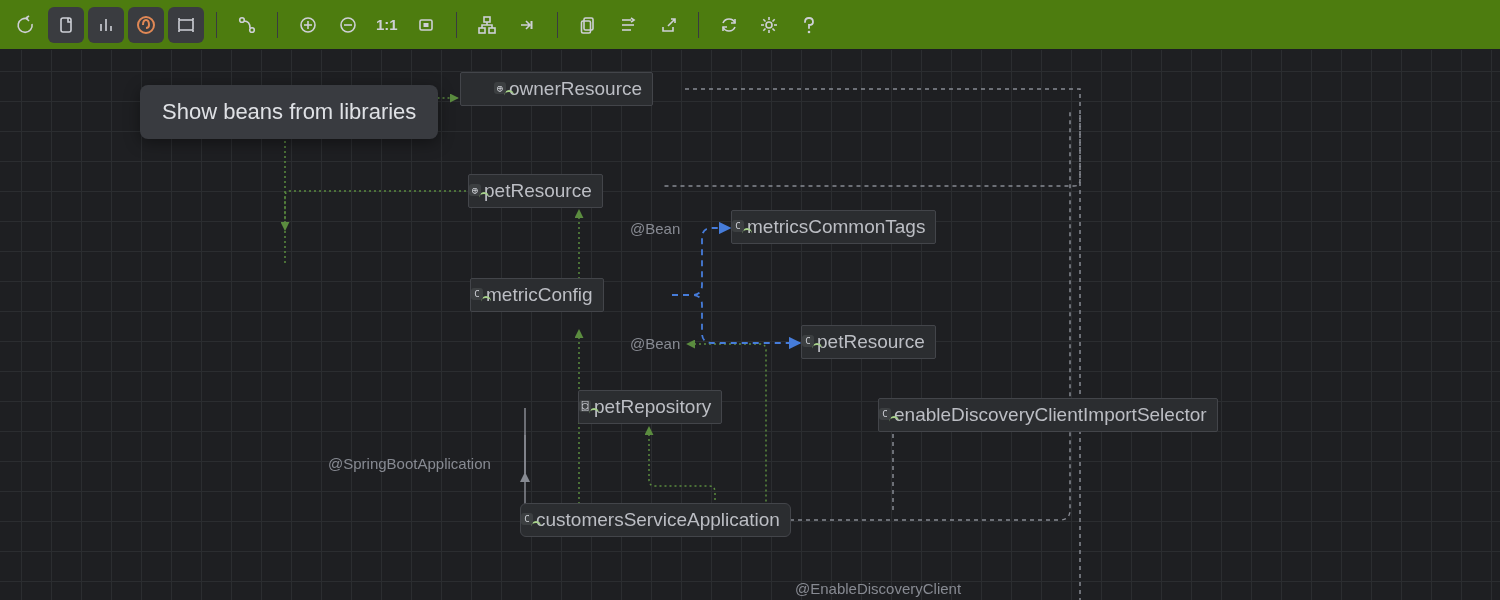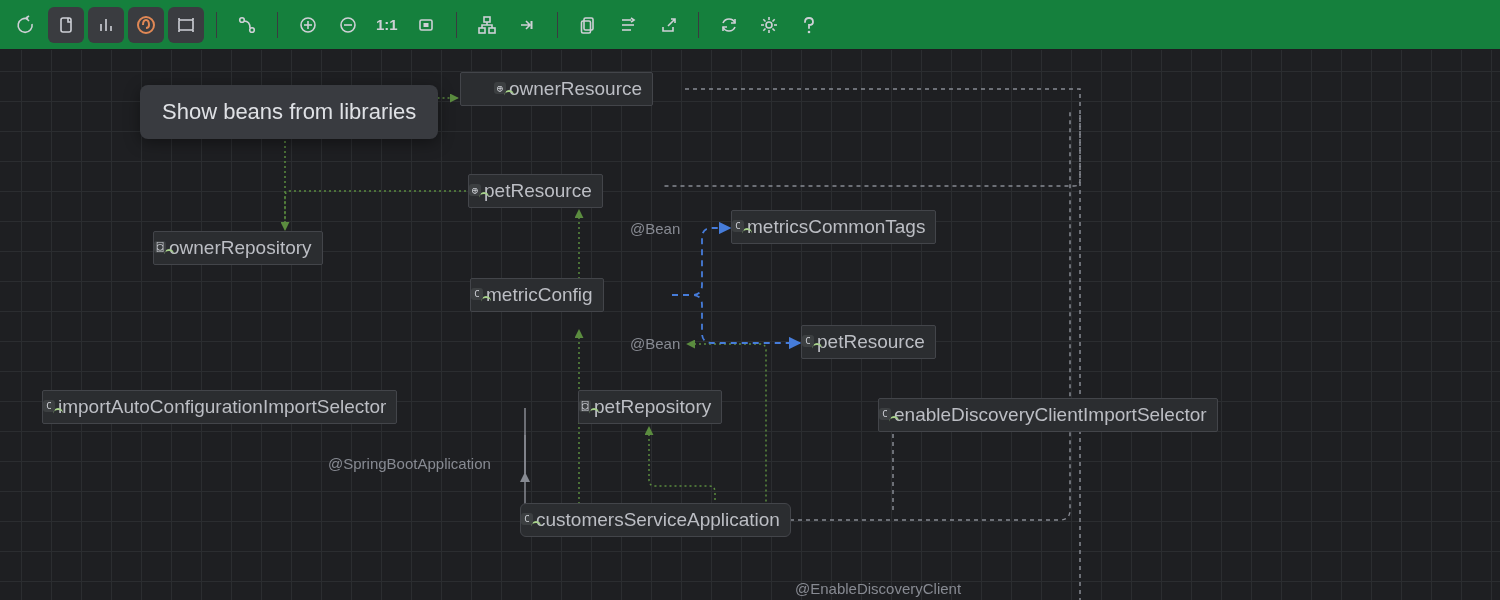--- a/index.html
+++ b/index.html
@@ -6,21 +6,21 @@
   html, body {
     width: 1500px; height: 600px;
     background: #1e1f22;
     font-family: -apple-system, BlinkMacSystemFont, "Segoe UI", sans-serif;
     color: #bcbec4;
     overflow: hidden;
   }
   
   .toolbar {
     position: absolute; top: 0; left: 0; right: 0; height: 50px;
-    background: #15803d;
+    background: #4d7c0f;
     display: flex; align-items: center;
     padding-left: 6px;
     border-bottom: 1px solid #1e1f22;
   }
   .tb-btn {
     width: 36px; height: 36px;
     display: flex; align-items: center; justify-content: center;
     border-radius: 6px;
     margin: 0 2px;
     color: #ced0d6;
@@ -285,44 +285,36 @@
   <div class="node" style="left:460px; top:22px;padding-left:40px;">
     <span class="icon"><span class="bean-icon"><span class="badge globe"></span></span></span>
     <span>ownerResource</span>
   </div>
 
   <div class="node" style="left:468px; top:124px;">
     <span class="icon"><span class="bean-icon"><span class="badge globe"></span></span></span>
     <span>petResource</span>
   </div>
 
-  <div class="node" style="left:153px; top:181px;">
-    <span class="icon"><span class="bean-icon"><span class="badge disk"></span></span></span>
-    <span>ownerRepository</span>
-  </div>
 
   <div class="node" style="left:731px; top:160px;">
     <span class="icon"><span class="bean-icon"><span class="badge c"></span></span></span>
     <span>metricsCommonTags</span>
   </div>
 
   <div class="node" style="left:470px; top:228px;justify-content:flex-end;">
     <span class="icon"><span class="bean-icon"><span class="badge c"></span></span></span>
     <span>metricConfig</span>
   </div>
 
   <div class="node" style="left:801px; top:275px;">
     <span class="icon"><span class="bean-icon"><span class="badge c"></span></span></span>
     <span>petResource</span>
   </div>
 
-  <div class="node" style="left:42px; top:340px;">
-    <span class="icon"><span class="bean-icon"><span class="badge c"></span></span></span>
-    <span>importAutoConfigurationImportSelector</span>
-  </div>
 
   <div class="node" style="left:578px; top:340px;">
     <span class="icon"><span class="bean-icon"><span class="badge disk"></span></span></span>
     <span>petRepository</span>
   </div>
 
   <div class="node" style="left:878px; top:340px;margin-top:8px;">
     <span class="icon"><span class="bean-icon"><span class="badge c"></span></span></span>
     <span>enableDiscoveryClientImportSelector</span>
   </div>

